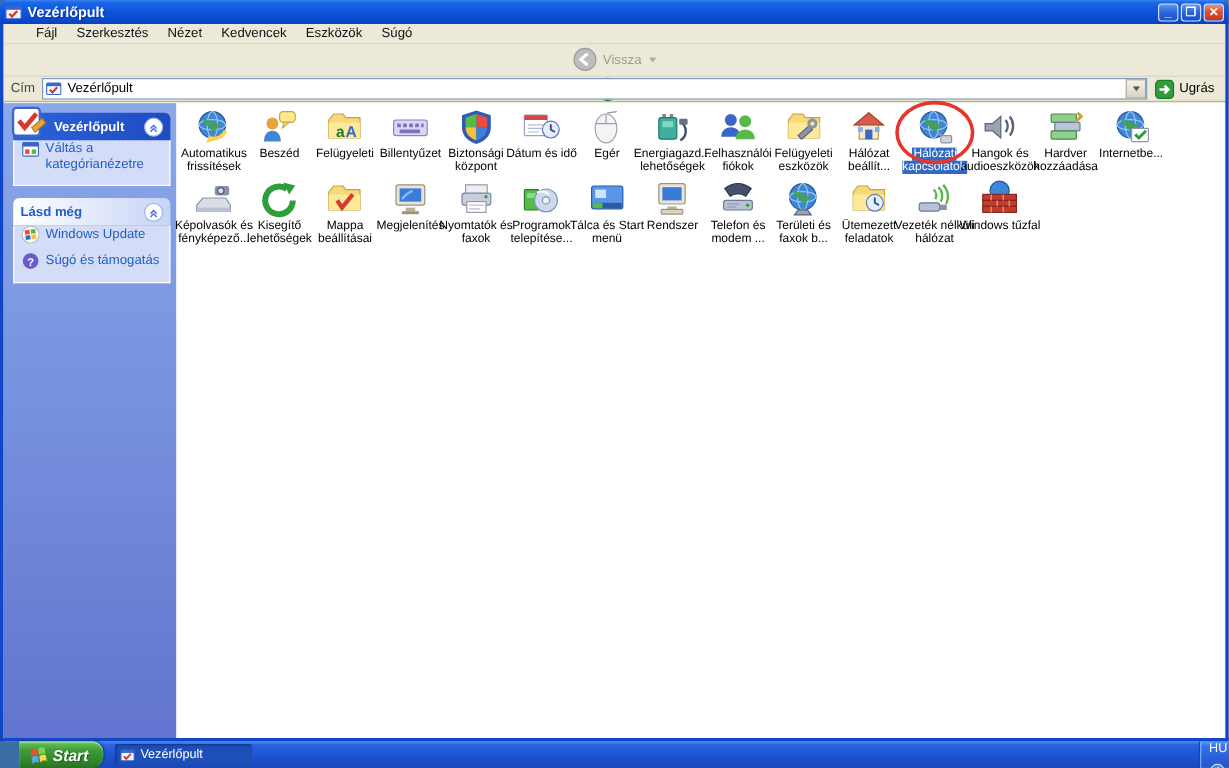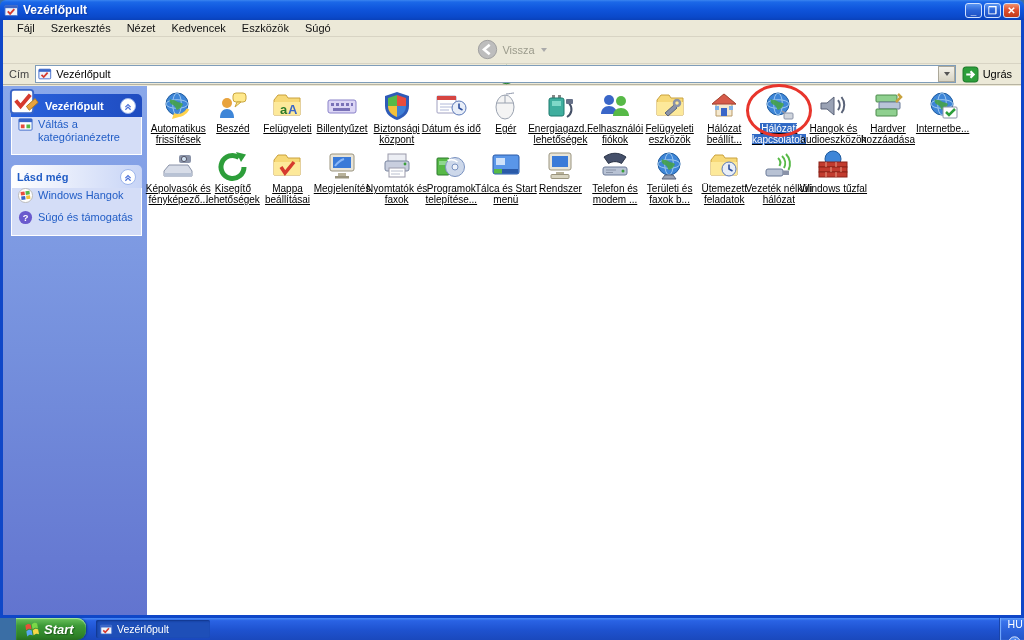--- a/index.html
+++ b/index.html
@@ -14,21 +14,21 @@
   .titlebar .ticon { width:15px; height:15px; margin-right:4px; }
   .titlebar .ttext { color:#fff; font-weight:bold; font-size:12px; text-shadow:1px 1px 1px #0838a8; flex:1; }
   .winbtn { width:17px; height:15px; margin-left:2px; border:1px solid #cfe0ff; border-radius:3px;
     color:#fff; font-size:10px; line-height:13px; text-align:center; font-weight:bold;
     background:linear-gradient(180deg,#5a96f2 0%,#2a64d8 50%,#1c50c4 100%); }
   .winbtn.close { background:linear-gradient(180deg,#f0926e 0%,#e05030 45%,#c23a18 100%); }
 
   .frame { position:absolute; left:0; top:20px; right:0; bottom:0;
     border:3px solid #0f47c8; border-top:none; background:#ece9d8; }
 
-  .menubar { height:17px; display:flex; align-items:center; padding-left:6px;
+  .menubar { height:17px; display:flex; align-items:center; padding-left:19px;
     border-bottom:1px solid #d8d4c4; background:#ece9d8; }
   .menubar .mitem { padding:1px 8px; color:#111; }
 
   .toolbar { height:27px; display:flex; align-items:center; padding:0 4px;
     border-bottom:1px solid #d8d4c4; background:#ece9d8;flex-direction:column; }
   .tbtn { display:flex; align-items:center; gap:4px; padding:2px 4px; border-radius:2px; }
   .tbtn .tico { width:21px; height:21px; }
   .tbtn.small .tico { width:19px; height:19px; }
   .tbtn .tlabel { color:#111; }
   .tbtn.disabled .tlabel { color:#9b9b8c; }
@@ -71,21 +71,21 @@
   .bigico { position:absolute; left:-3px; top:-8px; width:31px; height:31px; }
 
   
   .content { flex:1; background:#fff; position:relative; }
   .iconrow { position:absolute; left:4px; display:flex; }
   .iconrow.r0 { top:4px; }
   .iconrow.r1 { top:64px; }
   .cell { width:54.6px; display:flex; flex-direction:column; align-items:center; position:relative; }
   .cell .ico { width:32px; height:32px; }
   .cell .lbl { margin-top:1px; width:76px; text-align:center; font-size:10px; line-height:11px;
-    white-space:pre-line; color:#000;text-decoration:underline; }
+    white-space:pre-line; color:#000; }
   .cell .lbl .sel { background:#316ac5; color:#fff; padding:0 1px; }
   .annot { position:absolute; left:-6px; top:-6px; width:66px; height:53px; border-radius:50%;
     border:3px solid rgba(232,53,44,.8); pointer-events:none; }
 
   
   .taskbar { position:absolute; left:16px; bottom:0; width:1024px; height:22px;
     background:linear-gradient(180deg,#4b8cf5 0%,#2a63e4 12%,#1e52cf 55%,#1a48bc 100%); display:flex; align-items:center; }
   .startbtn { height:22px; width:70px; border-radius:0 9px 9px 0;
     background:linear-gradient(180deg,#6cc45e 0%,#3d9a37 35%,#2f8329 80%,#27701f 100%);
     box-shadow:inset 0 1px 1px #a8e89a, 1px 0 2px #0a3a8a;
@@ -245,21 +245,21 @@
               <div class="prow">
                 <span class="pico"><svg viewBox="0 0 16 16" width="100%" height="100%" xmlns="http://www.w3.org/2000/svg">
                     <circle cx="8" cy="8" r="7.5" fill="#fff" stroke="#b8b8b8"></circle>
                     <g transform="rotate(-8 8 8)">
                       <rect x="3.2" y="3.6" width="4.3" height="3.8" fill="#e84c3d"></rect>
                       <rect x="8.5" y="3.6" width="4.3" height="3.8" fill="#57b947"></rect>
                       <rect x="3.2" y="8.4" width="4.3" height="3.8" fill="#3a66c8"></rect>
                       <rect x="8.5" y="8.4" width="4.3" height="3.8" fill="#f3c13a"></rect>
                     </g>
                   </svg></span>
-                <span class="plabel">Windows Hangok</span>
+                <span class="plabel">Windows Update</span>
               </div>
               <div class="prow">
                 <span class="pico"><svg viewBox="0 0 16 16" width="100%" height="100%" xmlns="http://www.w3.org/2000/svg">
                     <circle cx="8" cy="8" r="7" fill="#6a5acd"></circle>
                     <text x="8" y="12" text-anchor="middle" font-size="10" font-weight="bold" fill="#fff">?</text>
                   </svg></span>
                 <span class="plabel">Súgó és támogatás</span>
               </div>
             </div>
         </div>

